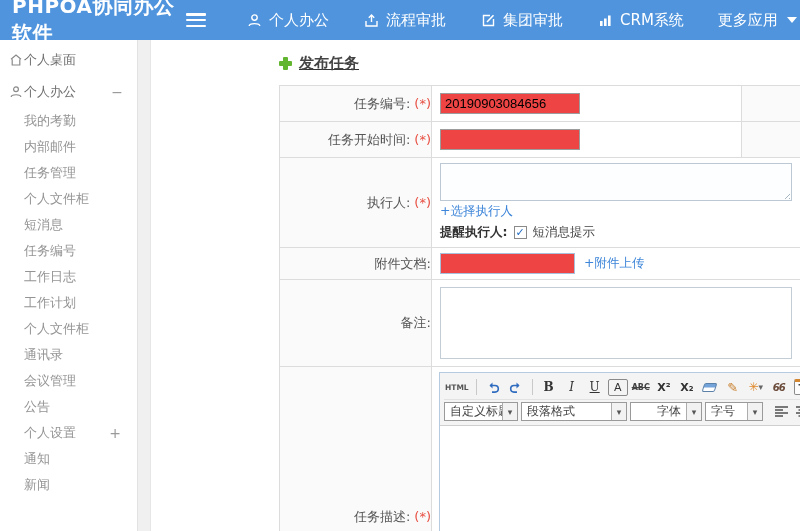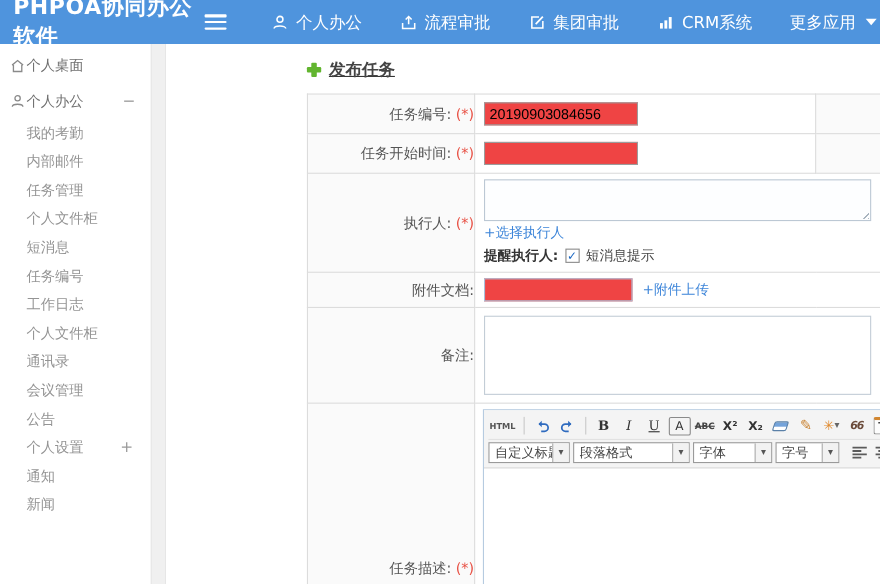--- a/index.html
+++ b/index.html
@@ -82,21 +82,21 @@
   .b-paste { position:relative; width:16px; height:16px; border:1px solid #8a8a8a; border-top:3px solid #d2862f; font-size:10px; font-weight:bold; color:#444; display:inline-flex; align-items:center; justify-content:center; border-radius:2px; background:#fdfdfd; }
   .mini-caret { font-size:9px; color:#666; }
   .undo-redo svg { display:block; }
   .eraser { width:13px; height:9px; transform:skewX(-18deg); border:1px solid #5b81a8; border-radius:2px; background:linear-gradient(180deg,#74a3da 0 55%,#fff 55%); }
   .brush { color:#c8802f; font-size:13px; transform:rotate(0deg); }
   .spark { color:#e08a2e; font-size:12px; font-weight:bold; }
 
   .ed-select { display:flex; align-items:center; height:19px; border:1px solid #9a9a9a; background:#fff; font-size:12px; color:#444; cursor:pointer; }
   .ed-select .sel-label { flex:1; padding:0 5px; white-space:nowrap; overflow:hidden; }
   .ed-select .sel-caret { width:15px; align-self:stretch; border-left:1px solid #adadad; background:#f2f2f2; display:flex; align-items:center; justify-content:center; font-size:9px; color:#555; }
-  .w1{width:74px;} .w2{width:106px;} .w3{width:72px;} .w4{width:58px;}
+  .w1{width:74px;} .w2{width:106px;} .w3{width:72px;text-align:right;} .w4{width:58px;}
   .align-group { display:flex; align-items:center; gap:6px; margin-left:8px; }
   .align-ic { display:inline-flex; cursor:pointer; }
   .ed-content { height:240px; background:#fff; }
 </style>
 </head>
 <body>
 
 <header class="topbar">
   <div class="logo">PHPOA协同办公软件</div>
   <div class="burger">
@@ -185,20 +185,23 @@
         <span class="s-label">个人文件柜</span>
       </div>
     <div class="side-item sub">
         <span class="s-label">短消息</span>
       </div>
     <div class="side-item sub">
         <span class="s-label">任务编号</span>
       </div>
     <div class="side-item sub">
         <span class="s-label">工作日志</span>
+      </div>
+    <div class="side-item sub">
+        <span class="s-label">工作计划</span>
       </div>
     <div class="side-item sub">
         <span class="s-label">个人文件柜</span>
       </div>
     <div class="side-item sub">
         <span class="s-label">通讯录</span>
       </div>
     <div class="side-item sub">
         <span class="s-label">会议管理</span>
       </div>

